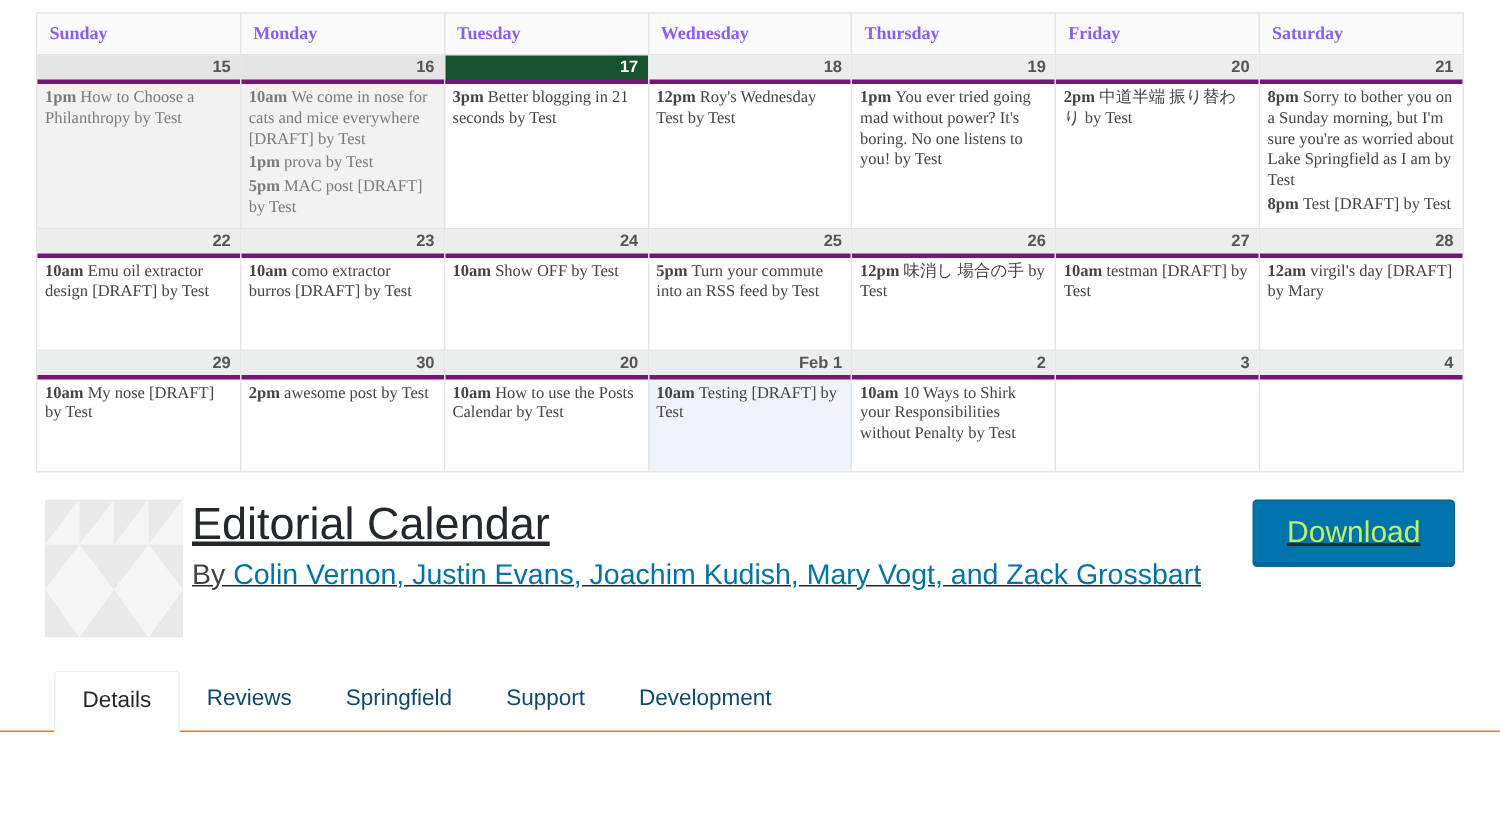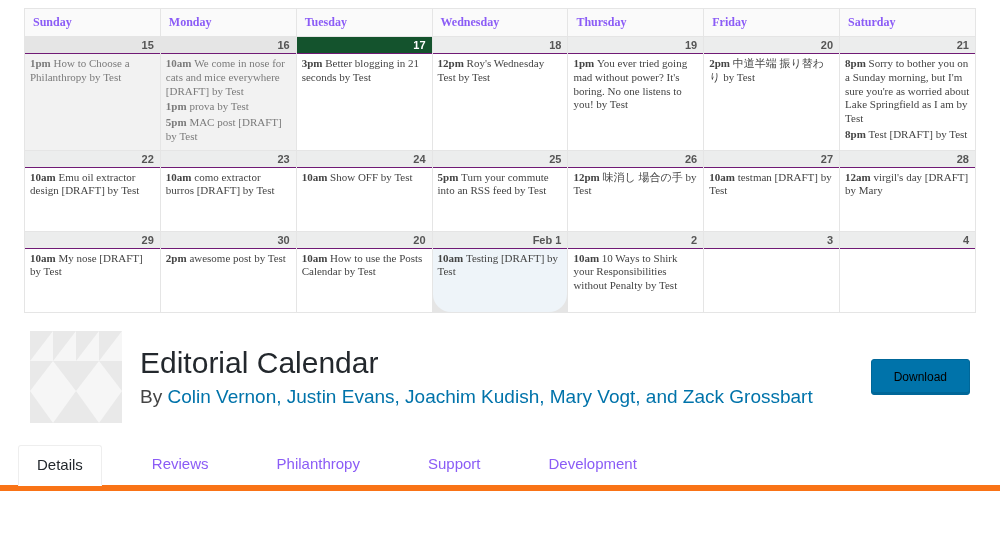--- a/index.html
+++ b/index.html
@@ -6,41 +6,41 @@
   body { font-family: -apple-system, "Segoe UI", Helvetica, Arial, sans-serif; background: #fff; color: #23282d; font-size: 13px; }
   .page { width: 1000px; height: 560px; overflow: hidden; position: relative; }
 
   
   .cal-wrap { padding: 8px 24px 0 24px; background: #fff; }
   .cal { width: 100%; border-collapse: separate; border-spacing: 1px; background: #e5e5e5; font-size: 11px; }
   .cal th { background: #fafafa; padding: 6px 8px; text-align: left; font-weight: 700; font-family: Georgia, "Times New Roman", serif; font-size: 12px; color: #8b5cf6; }
   .cal td { background: #fff; vertical-align: top; width: 14.28%; height: 80px; padding: 0; position: relative; }
   .cal td.past { background: #f2f2f2; }
   .cal td.today .dnum { background: #14532d; color: #fff; }
-  .cal td.feb1 { background: #eef4f9; border-radius: 18px; }
-  .dnum { display:block; text-align: right; background: #eceded; color: #555; font-weight: 600; padding: 2px 6px; font-size: 11px; border-bottom:1px solid #701a75; }
+  .cal td.feb1 { background: #eef4f9; }
+  .dnum { display:block; text-align: right; background: #eceded; color: #555; font-weight: 600; padding: 2px 6px; font-size: 11px; border-bottom:3px solid #701a75; }
   td.past .dnum { background:#e5e5e5; }
   .events { padding: 3px 5px 4px 5px; }
   .ev { margin-bottom: 2px; line-height: 1.25; color: #444; font-family: Liberation Serif, serif; }
   .ev .t { font-weight: 700; }
   td.past .ev { color:#7b7b7b; }
 
   
-  .plugin-header { display: flex; align-items: center; padding: 18px 30px 10px 30px; gap: 18px; }
+  .plugin-header { display: flex; align-items: flex-start; padding: 18px 30px 10px 30px; gap: 6px; text-decoration: underline; }
   .thumb { width: 92px; height: 92px; background: #f5f5f5; position: relative; overflow:hidden; flex: 0 0 auto; }
   .thumb svg { position:absolute; inset:0; }
   .meta { flex: 1 1 auto; }
   .title { font-size: 30px; font-weight: 400; color: #23282d; margin-bottom: 6px; font-family: -apple-system, "Segoe UI", Helvetica, Arial, sans-serif; }
   .byline { font-size: 19px; color: #444; }
   .byline a { color: #0073aa; text-decoration: none; }
-  .dl-btn { background: #0073aa; color: #000000; border: 1px solid #006799; border-radius: 3px; padding: 10px 22px; font-size: 12px; cursor: pointer; box-shadow: inset 0 -2px 0 rgba(0,0,0,.1); }
+  .dl-btn { background: #0073aa; color: #bef264; border: 1px solid #006799; border-radius: 3px; padding: 10px 22px; font-size: 20px; cursor: pointer; box-shadow: inset 0 -2px 0 rgba(0,0,0,.1); }
 
   
-  .tabs { display: flex; gap: 32px; padding: 2px 30px 0 18px; border-bottom: 6px solid #f97316; margin-top: 10px; }
-  .tab { padding: 10px 18px 12px 18px; font-size: 15px; color: #8b5cf6; cursor: pointer; position: relative; }
+  .tabs { display: flex; padding: 2px 30px 0 36px; border-bottom: 1px solid #f97316; margin-top: 10px; }
+  .tab { padding: 10px 18px 12px 18px; font-size: 15px; color: #0c4a6e; cursor: pointer; position: relative; }
   .tab.active { color: #23282d; border: 1px solid #eee; border-bottom: 1px solid #fff; border-radius: 3px 3px 0 0; background: #fff; margin-bottom: -1px; }
 
   .desc { padding: 22px 30px 0 30px; font-size: 24px; font-weight: 600; color:#222; }
 </style>
 </head>
 <body>
 <div class="page">
 
 <div class="cal-wrap">
   <table class="cal">
@@ -216,20 +216,20 @@
     <div class="byline">
       <span>By </span><a href="#">Colin Vernon, Justin Evans, Joachim Kudish, Mary Vogt, and Zack Grossbart</a>
     </div>
   </div>
   <button class="dl-btn">Download</button>
 </div>
 
 <div class="tabs" id="tabs">
       <div class="tab active">Details</div>
       <div class="tab">Reviews</div>
-      <div class="tab">Philanthropy</div>
+      <div class="tab">Springfield</div>
       <div class="tab">Support</div>
       <div class="tab">Development</div>
     </div>
 
 <div class="desc"></div>
 
 </div>
 
 </body></html>

